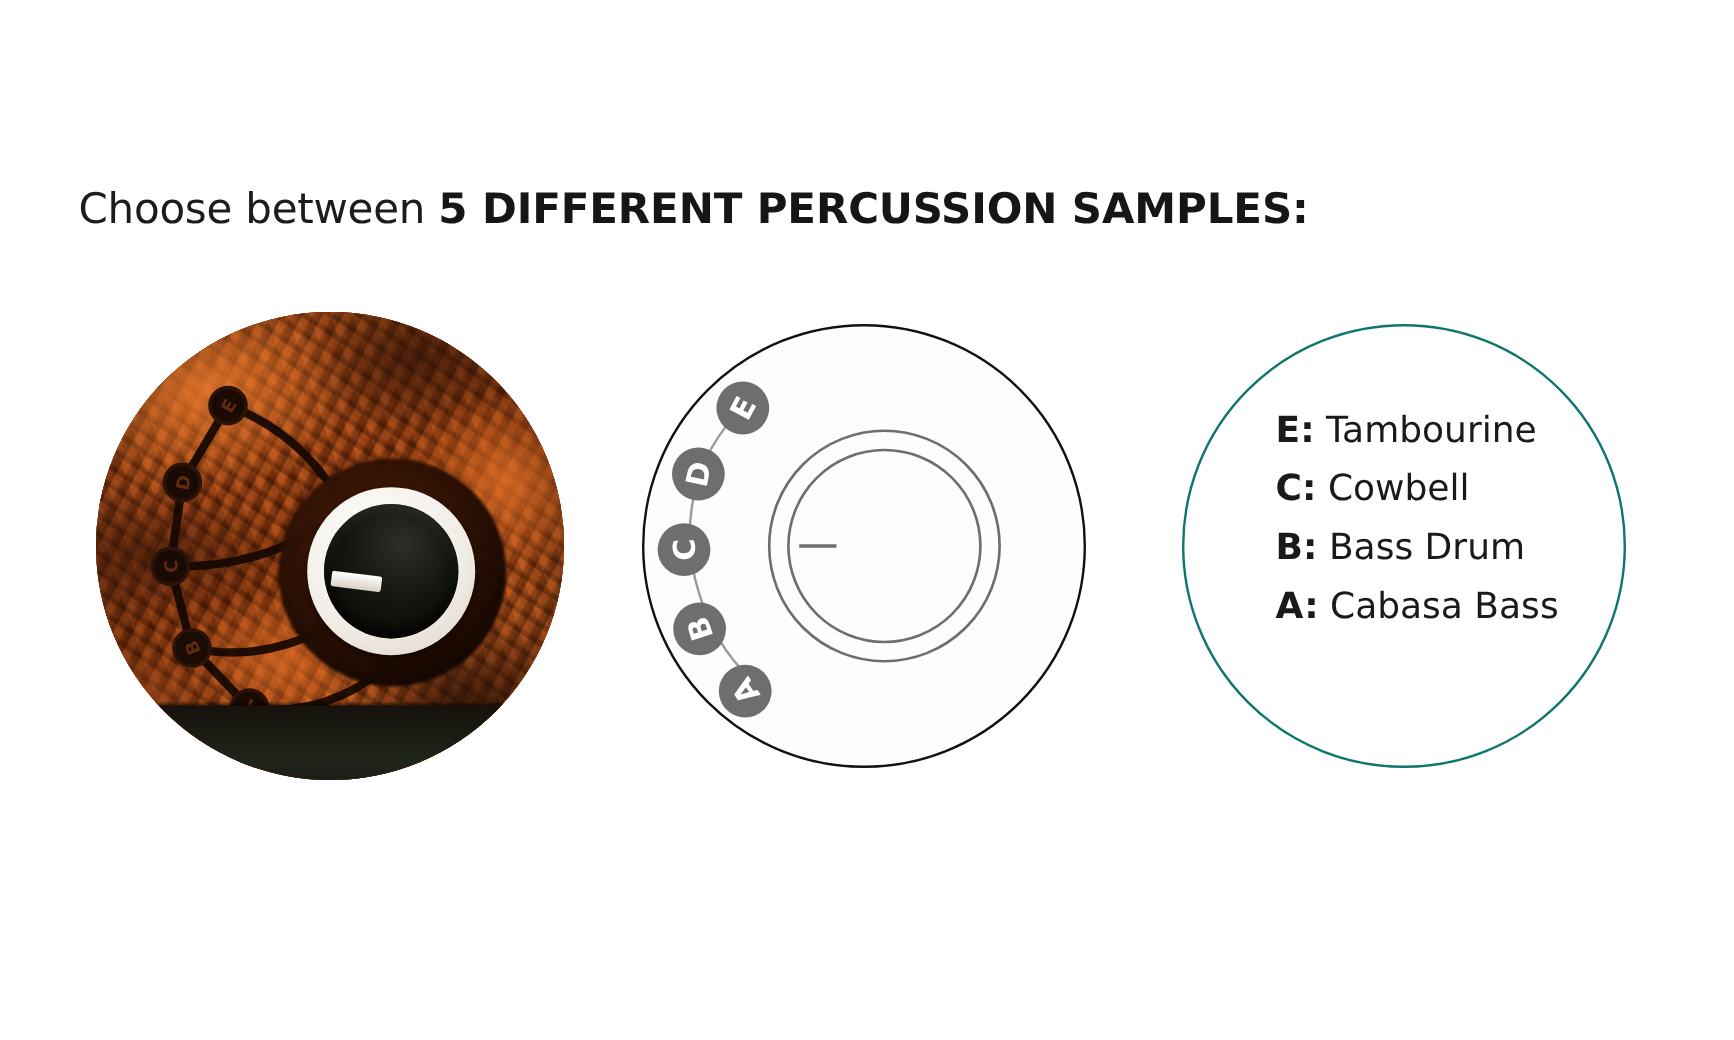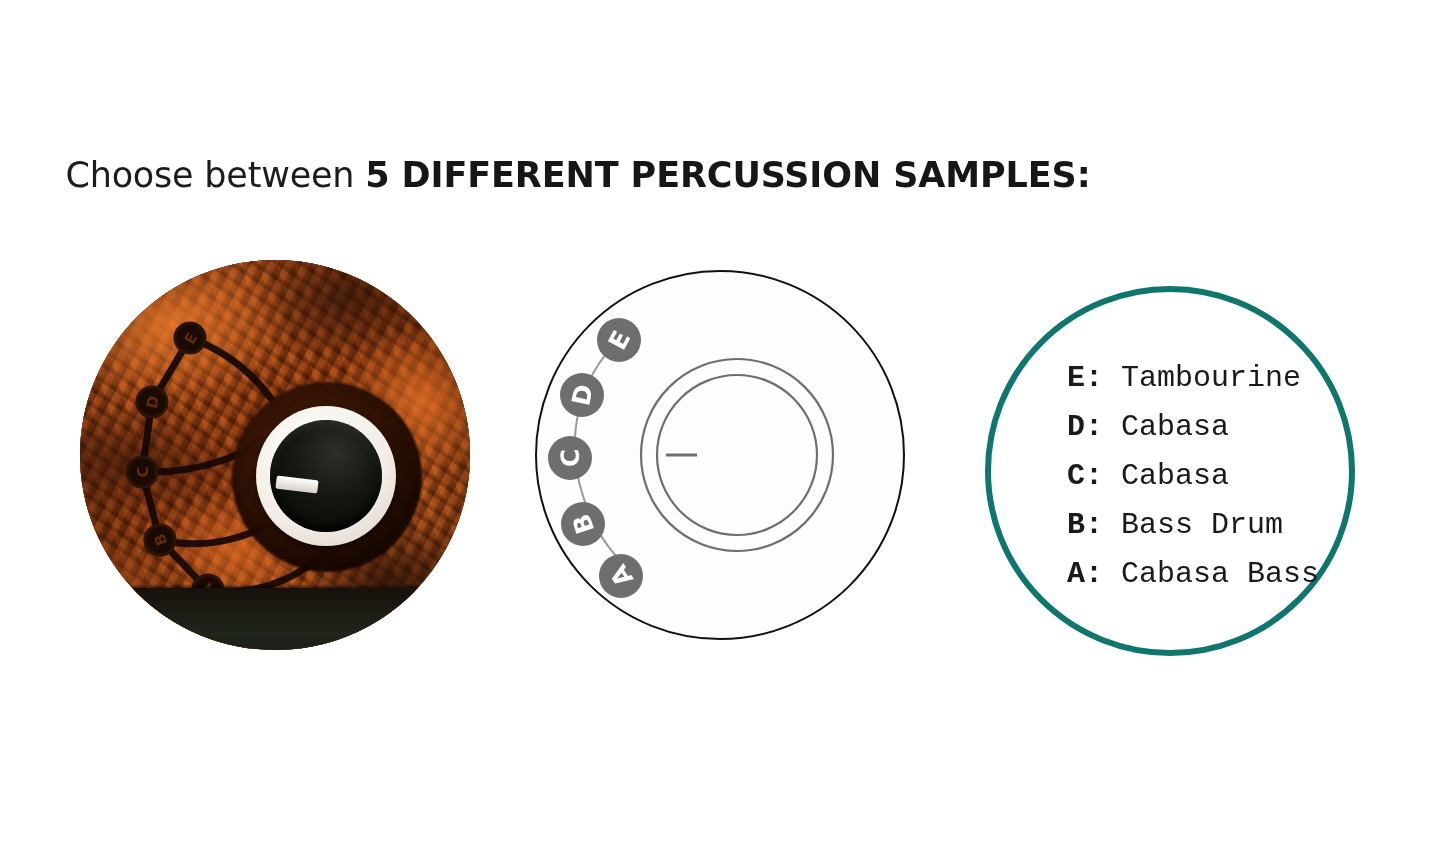--- a/index.html
+++ b/index.html
@@ -167,27 +167,26 @@
   .badge-letter {
     font-family: "DejaVu Sans", "Liberation Sans", sans-serif;
     font-weight: 700;
     font-size: 25px;
     fill: #ffffff;
   }
 
   
   #legend-panel {
     left: 985px;
-    top: 286px;
+    top: 270px;
     width: 370px;
     height: 370px;
     background: #ffffff;
-    border: 6px solid #0f766e;
+    border: 2px solid #0f766e;
     box-sizing: border-box;
-    font-family: Liberation Mono, monospace;
   }
   .legend-list {
     position: absolute;
     left: 76px;
     top: 62px;
     width: 280px;
   }
   .legend-item {
     font-size: 30px;
     line-height: 49px;
@@ -284,26 +283,22 @@
   </svg>
 </div>
 
 <div class="panel" id="legend-panel">
   <div class="legend-list">
     <div class="legend-item">
       <span class="legend-key">E:</span>
       <span class="legend-name">Tambourine</span>
     </div>
     <div class="legend-item">
-      <span class="legend-key">D:</span>
-      <span class="legend-name">Cabasa</span>
-    </div>
-    <div class="legend-item">
       <span class="legend-key">C:</span>
-      <span class="legend-name">Cabasa</span>
+      <span class="legend-name">Cowbell</span>
     </div>
     <div class="legend-item">
       <span class="legend-key">B:</span>
       <span class="legend-name">Bass Drum</span>
     </div>
     <div class="legend-item">
       <span class="legend-key">A:</span>
       <span class="legend-name">Cabasa Bass</span>
     </div>
   </div>

